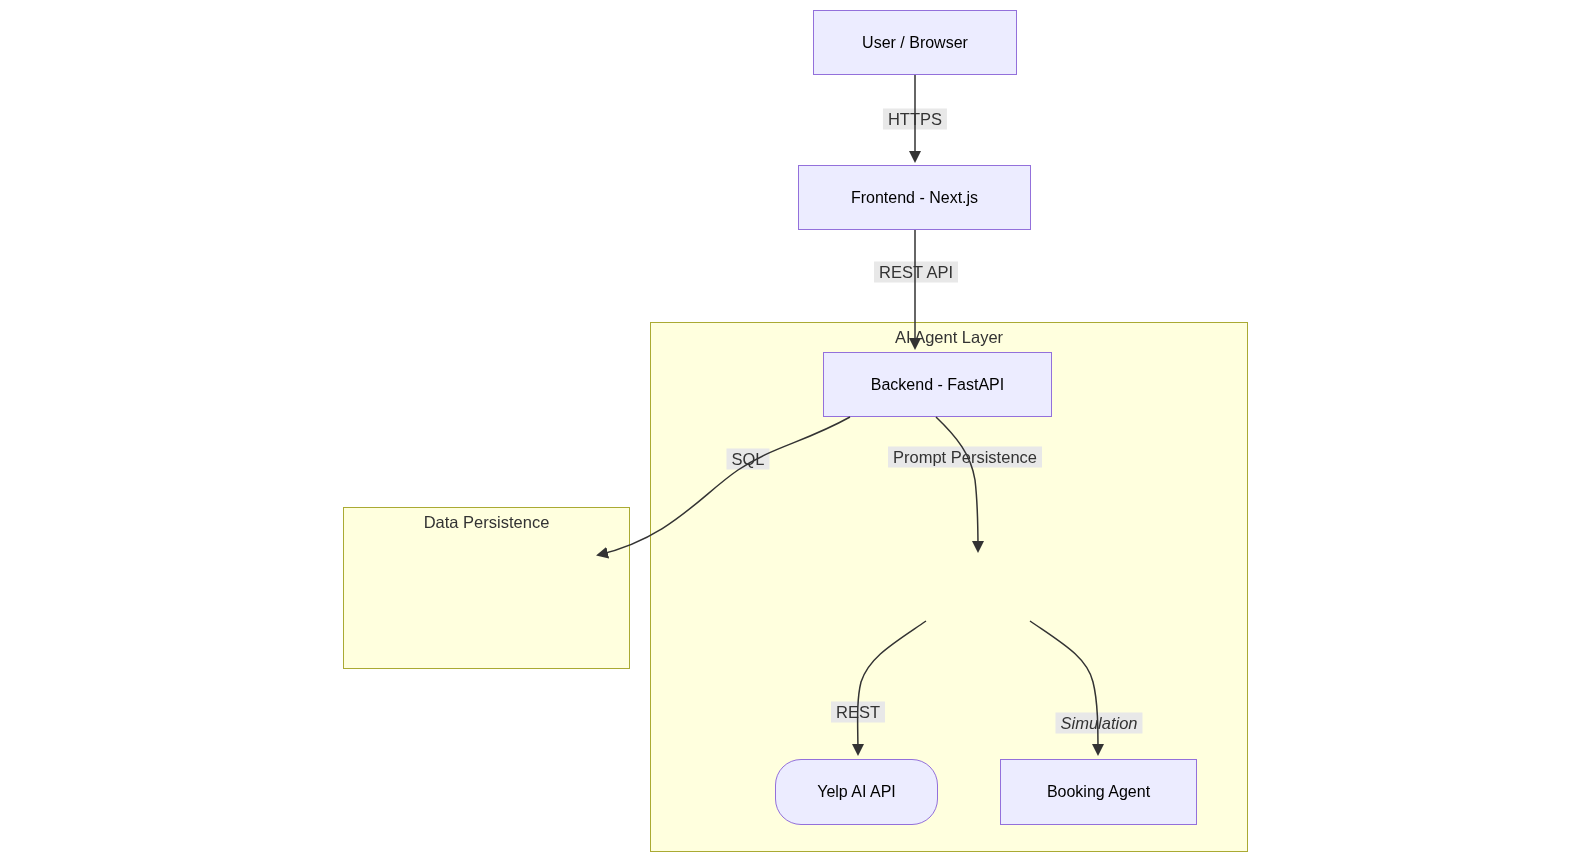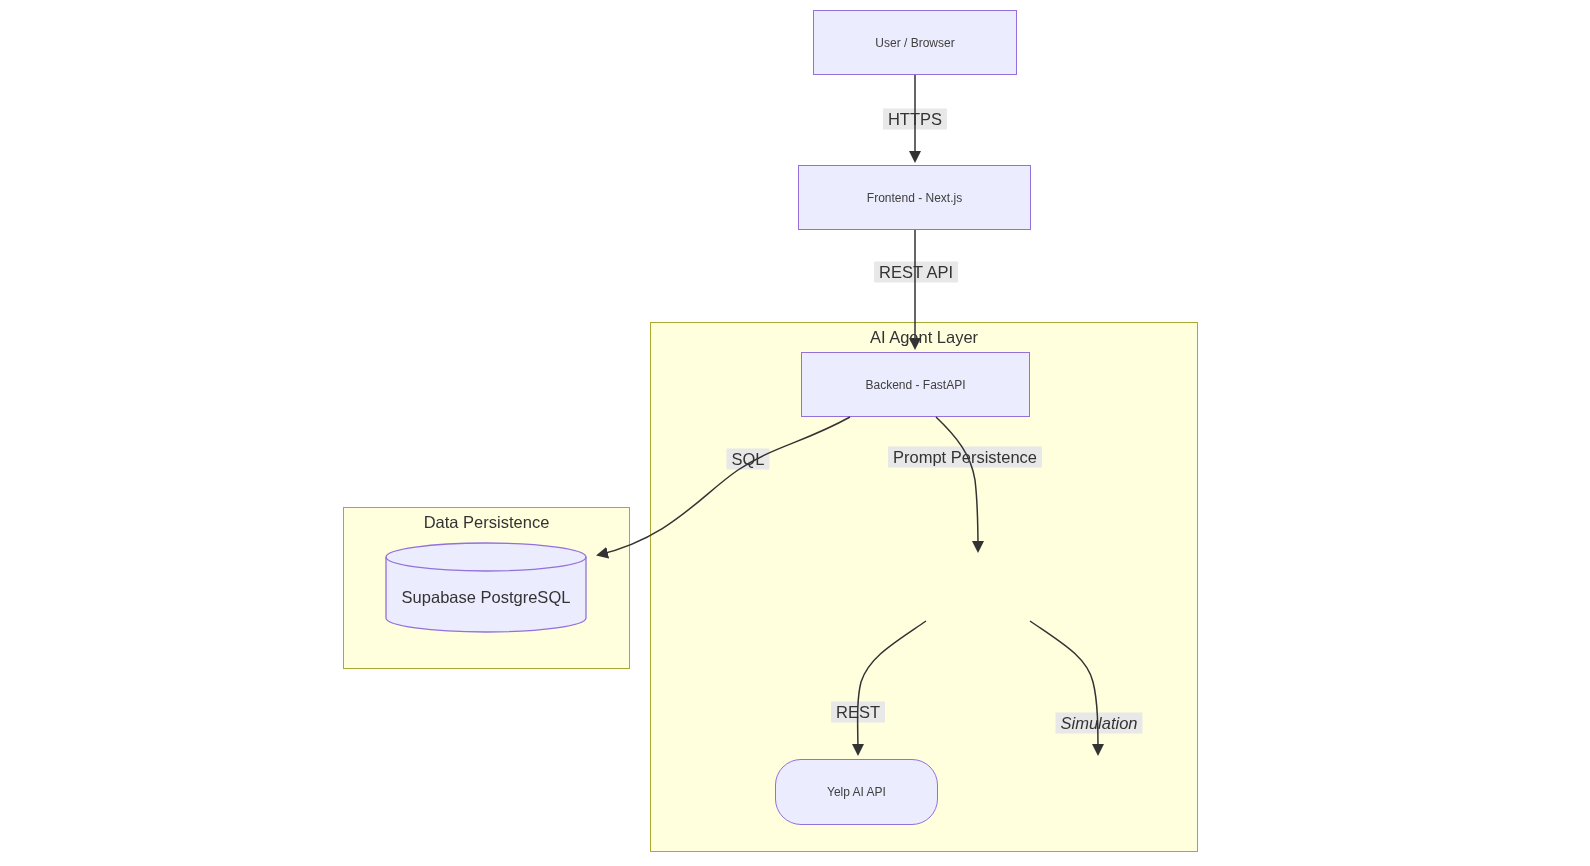--- a/index.html
+++ b/index.html
@@ -20,21 +20,21 @@
   .subgraph-title {
     position: absolute; top: 5px; left: 0; width: 100%;
     text-align: center; font-size: 16.5px; color: #333333;
   }
 
   .node {
     position: absolute;
     background: #ECECFF;
     border: 1px solid #9370DB;
     display: flex; align-items: center; justify-content: center;
-    font-size: 12px; color: #404040;
+    font-size: 16px; color: #000000;
     z-index: 3; box-sizing: border-box;
     white-space: nowrap;
   }
 
   .cylinder { position: absolute; z-index: 3; }
   .cylinder-label {
     position: absolute; left: 0; top: 26px; width: 100%; height: 58px;
     display: flex; align-items: center; justify-content: center;
     font-size: 16.5px; color: #333333; white-space: nowrap;
   }
@@ -49,21 +49,21 @@
   .edge-layer {
     position: absolute; left: 0; top: 0; z-index: 4;
     pointer-events: none;
   }
 </style>
 </head>
 <body>
 
 <div class="canvas">
 
-  <div class="subgraph" style="left:650px; top:322px; width:548px; height:530px;">
+  <div class="subgraph" style="left:650px; top:322px; width:598px; height:530px;">
     <div class="subgraph-title">AI Agent Layer</div>
   </div>
 
   <div class="subgraph" style="left:343px; top:507px; width:287px; height:162px;">
     <div class="subgraph-title">Data Persistence</div>
   </div>
 
   <div class="edge-label" style="left:915px; top:119px;">HTTPS</div>
   <div class="edge-label" style="left:916px; top:272px;">REST API</div>
   <div class="edge-label" style="left:741px; top:459px;margin-left:7px;">SQL</div>
@@ -72,37 +72,33 @@
   <div class="edge-label" style="left:1099px; top:723px;font-style:italic;">Simulation</div>
 
   <div class="node" style="left:813px; top:10px; width:204px; height:65px;">
     <span>User / Browser</span>
   </div>
 
   <div class="node" style="left:798px; top:165px; width:233px; height:65px;text-align:right;">
     <span>Frontend - Next.js</span>
   </div>
 
-  <div class="node" style="left:801px; top:352px; width:229px; height:65px;">
+  <div class="node" style="left:823px; top:352px; width:229px; height:65px;">
     <span>Backend - FastAPI</span>
   </div>
 
 
   <div class="node" style="left:775px; top:759px; width:163px; height:66px;border-radius:26px;">
     <span>Yelp AI API</span>
   </div>
 
+  <div class="node" style="left:1000px; top:759px; width:197px; height:66px;">
+    <span>Booking Agent</span>
+  </div>
 
-  <div class="cylinder" style="left:385px; top:542px; width:202px; height:92px;">
-    <svg width="202" height="92">
-      <path d="M1,15 C1,7.3 45.8,1 101,1 C156.2,1 201,7.3 201,15 L201,76 C201,83.7 156.2,90 101,90 C45.8,90 1,83.7 1,76 Z" fill="#ECECFF" stroke="#9370DB" stroke-width="1.3"></path>
-      <path d="M1,15 C1,22.7 45.8,29 101,29 C156.2,29 201,22.7 201,15" fill="none" stroke="#9370DB" stroke-width="1.3"></path>
-    </svg>
-    <div class="cylinder-label">Supabase PostgreSQL</div>
-  </div>
 
   <svg class="edge-layer" width="1590" height="866">
     <defs>
       <marker id="arrowhead" viewBox="0 0 12 12" refX="10" refY="6" markerWidth="12" markerHeight="12" markerUnits="userSpaceOnUse" orient="auto">
         <path d="M0,0 L12,6 L0,12 Z" fill="#333333"></path>
       </marker>
     </defs>
     <path d="M 915 75 L 915 161" fill="none" stroke="#333333" stroke-width="1.5" marker-end="url(#arrowhead)"></path>
     <path d="M 915 230 L 915 348" fill="none" stroke="#333333" stroke-width="1.5" marker-end="url(#arrowhead)"></path>
     <path d="M 850 417 C 805 442, 772 447, 738 470 C 700 496, 670 538, 598 555" fill="none" stroke="#333333" stroke-width="1.5" marker-end="url(#arrowhead)"></path>

